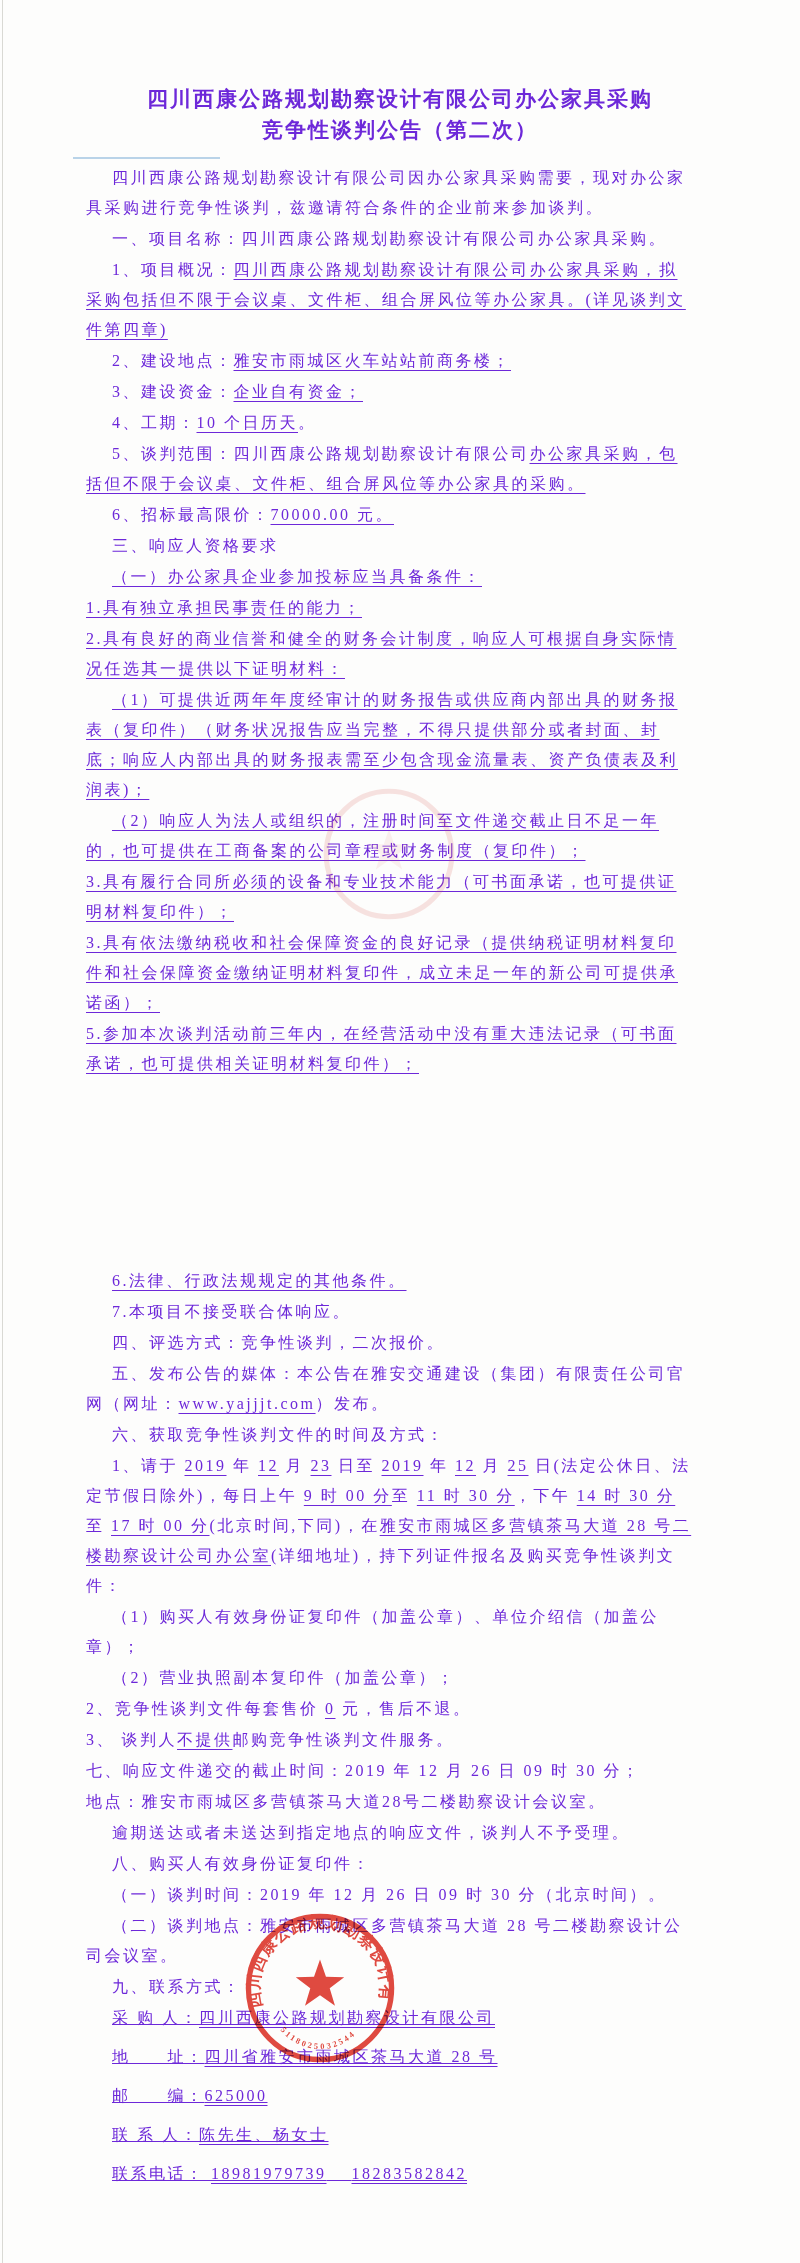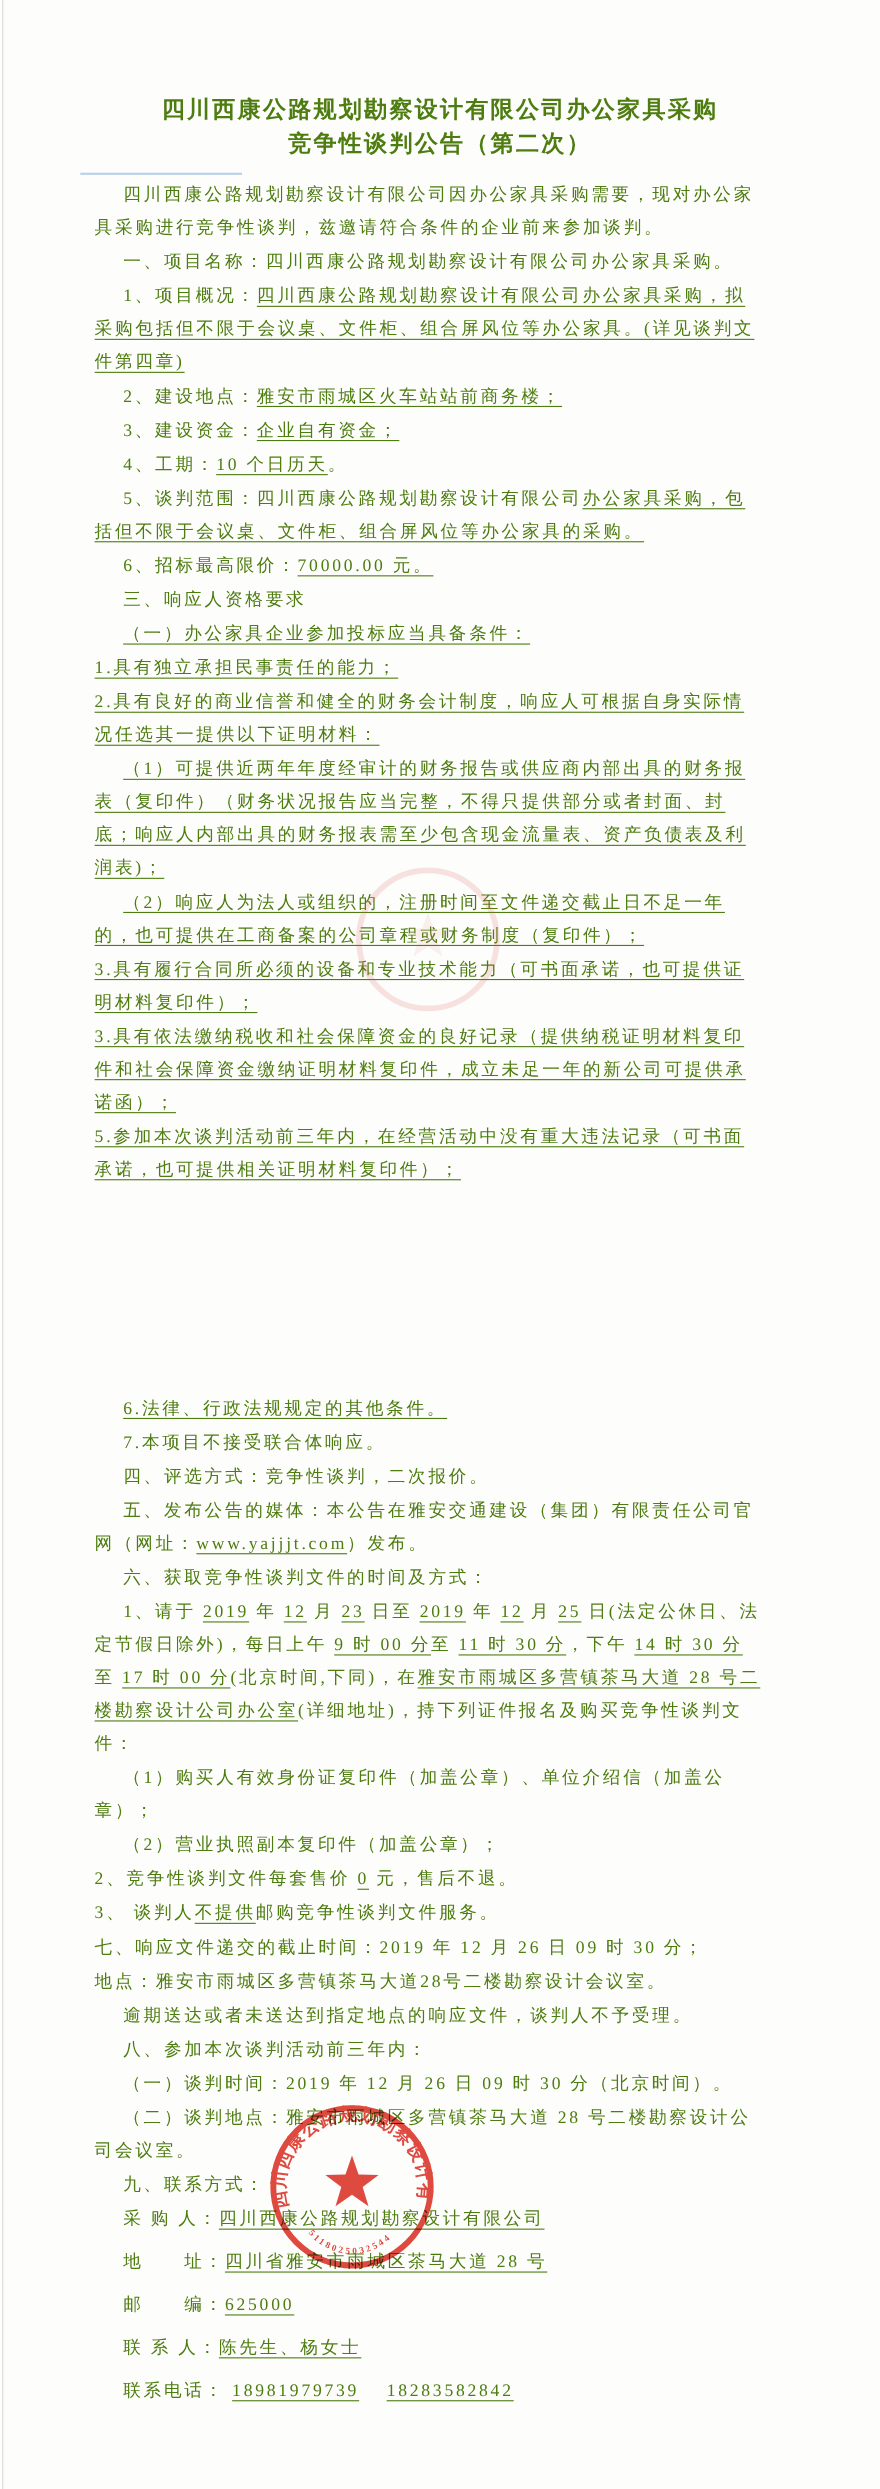--- a/index.html
+++ b/index.html
@@ -2,21 +2,21 @@
 <html><head>
 <meta charset="utf-8">
 <style>
   html,body{margin:0;padding:0;background:#ffffff;}
   .page{
     position:relative;
     width:800px;height:2263px;
     background:#fdfdfc;
     overflow:hidden;
     font-family:"Liberation Serif","DejaVu Serif",serif;
-    color:#4d7c0f;
+    color:#6d28d9;
   }
   .scan-edge{
     position:absolute;left:2px;top:0;width:1px;height:100%;
     background:#d9d9d4;
   }
   .titles{padding-top:84px;}
   .title{
     margin:0;padding:0;
     text-align:center;
     font-size:21px;font-weight:700;
@@ -25,21 +25,21 @@
   .blue-line{
     position:absolute;left:73px;top:157px;width:147px;height:2px;
     background:#b9d3e8;
   }
   .content{
     padding:16px 108px 0 86px;
     font-size:16px;line-height:30px;letter-spacing:2.5px;
   }
   .para{margin:1px 0;}
   .para.indent{text-indent:26px;}
-  .para.contact{margin:0 0 9px 0;}
+  .para.contact{margin:0 0 9px 0;text-decoration:underline;}
   .para.mt{}
   .b{font-weight:400;}
   .u{text-decoration:underline;text-underline-offset:4px;text-decoration-thickness:1.2px;}
   .gap{width:100%;}
   .stamp-faint{
     position:absolute;left:303px;top:768px;width:172px;height:172px;
     pointer-events:none;opacity:.16;
   }
   .stamp{
     position:absolute;left:222px;top:1890px;width:196px;height:196px;
@@ -85,21 +85,21 @@
       <p class="para indent"><span class="b">五、发布公告的媒体：</span><span>本公告在雅安交通建设（集团）有限责任公司官网（网址：</span><span class="u">www.yajjjt.com</span><span>）发布。</span></p>
       <p class="para indent mt"><span class="b">六、获取竞争性谈判文件的时间及方式：</span></p>
       <p class="para indent"><span>1、请于 </span><span class="u">2019</span><span> 年 </span><span class="u">12</span><span> 月 </span><span class="u">23</span><span> 日至 </span><span class="u">2019</span><span> 年 </span><span class="u">12</span><span> 月 </span><span class="u">25</span><span> 日(法定公休日、法定节假日除外)，每日上午 </span><span class="u">9 时 00 分</span><span>至 </span><span class="u">11 时 30 分</span><span>，下午 </span><span class="u">14 时 30 分</span><span>至 </span><span class="u">17 时 00 分</span><span>(北京时间,下同)，在</span><span class="b u">雅安市雨城区多营镇茶马大道 28 号二楼勘察设计公司办公室</span><span>(详细地址)，持下列证件报名及购买竞争性谈判文件：</span></p>
       <p class="para indent"><span>（1）购买人有效身份证复印件（加盖公章）、单位介绍信（加盖公章）；</span></p>
       <p class="para indent"><span>（2）营业执照副本复印件（加盖公章）；</span></p>
       <p class="para"><span>2、竞争性谈判文件每套售价 </span><span class="u">0</span><span> 元，售后不退。</span></p>
       <p class="para"><span>3、 谈判人</span><span class="b u">不提供</span><span>邮购竞争性谈判文件服务。</span></p>
       <p class="para"><span class="b">七、响应文件递交的截止时间：</span><span>2019 年 12 月 26 日 09 时 30 分；</span></p>
       <p class="para"><span>地点：雅安市雨城区多营镇茶马大道28号二楼勘察设计会议室。</span></p>
       <p class="para indent"><span>逾期送达或者未送达到指定地点的响应文件，谈判人不予受理。</span></p>
-      <p class="para indent"><span class="b">八、参加本次谈判活动前三年内：</span></p>
+      <p class="para indent"><span class="b">八、购买人有效身份证复印件：</span></p>
       <p class="para indent"><span>（一）谈判时间：2019 年 12 月 26 日 09 时 30 分（北京时间）。</span></p>
       <p class="para indent"><span>（二）谈判地点：雅安市雨城区多营镇茶马大道 28 号二楼勘察设计公司会议室。</span></p>
       <p class="para indent"><span class="b">九、联系方式：</span></p>
       <p class="para indent contact"><span>采 购 人：</span><span class="u">四川西康公路规划勘察设计有限公司</span></p>
       <p class="para indent contact"><span>地　　址：</span><span class="u">四川省雅安市雨城区茶马大道 28 号</span></p>
       <p class="para indent contact"><span>邮　　编：</span><span class="u">625000</span></p>
       <p class="para indent contact"><span>联 系 人：</span><span class="u">陈先生、杨女士</span></p>
       <p class="para indent contact"><span>联系电话： </span><span class="u">18981979739</span><span>　 </span><span class="u">18283582842</span></p>
     </div>
 

